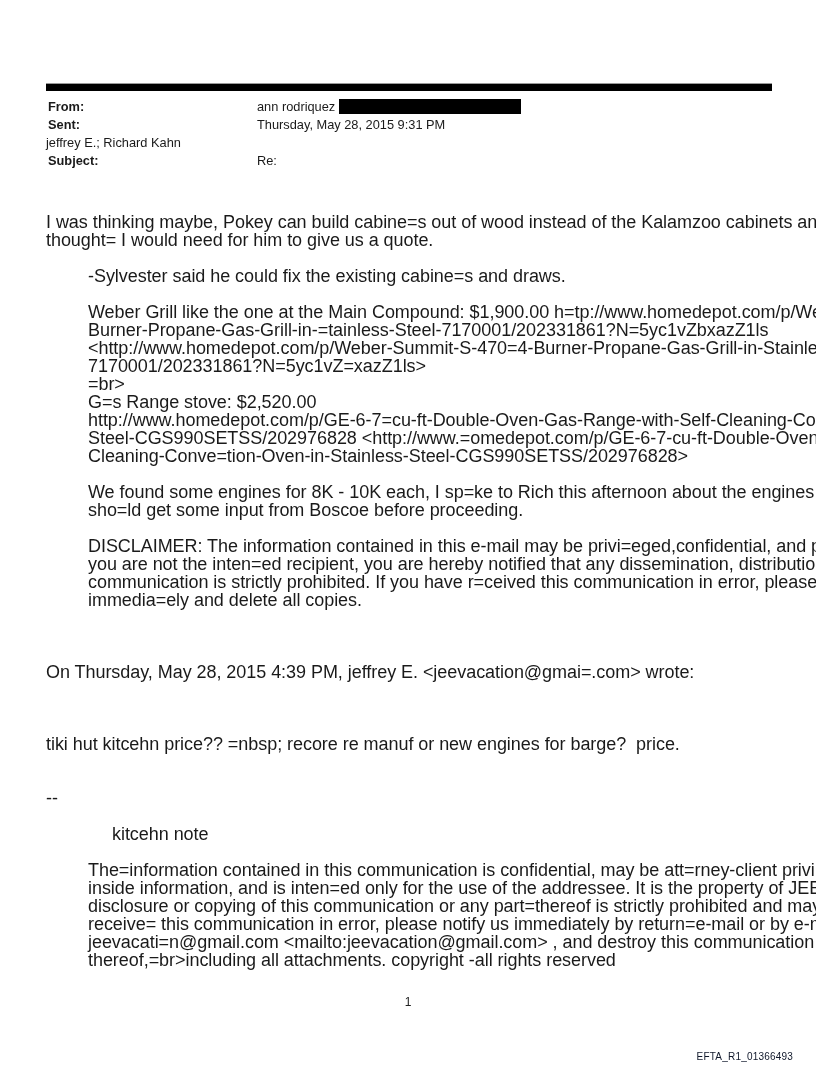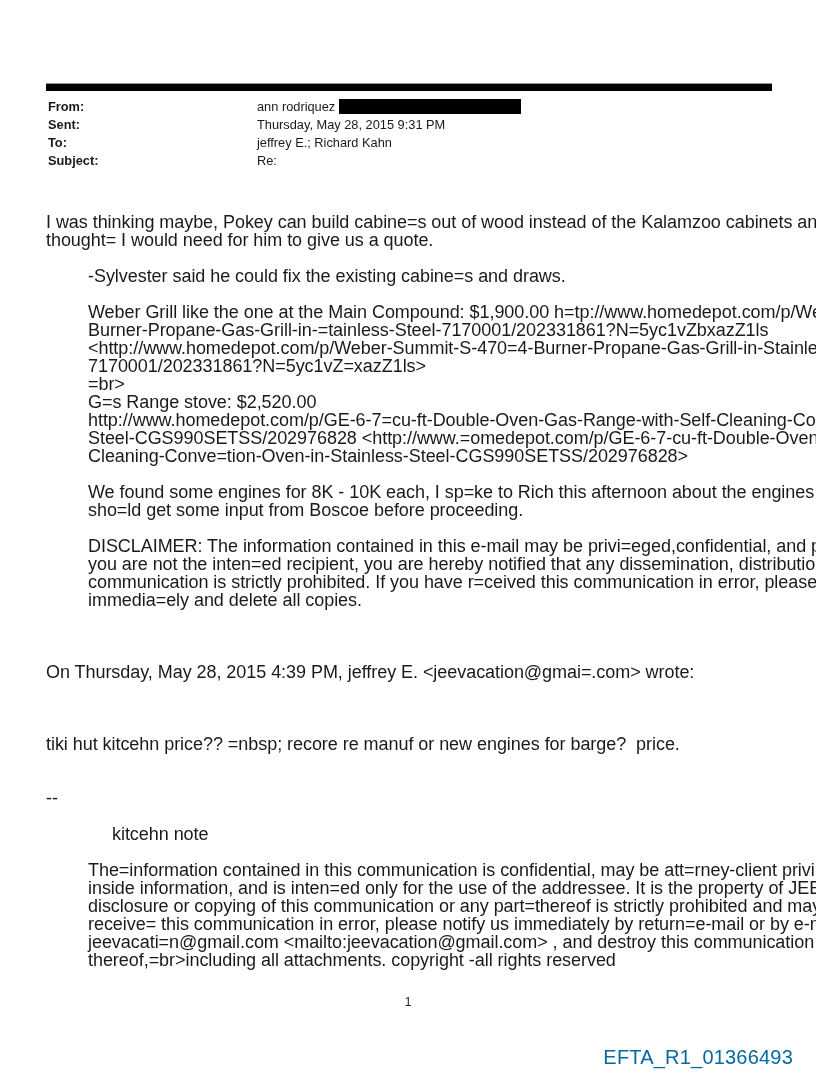--- a/index.html
+++ b/index.html
@@ -77,44 +77,43 @@
     width: 816px;
     text-align: center;
     font-size: 12px;
     line-height: 16px;
     color: #222;
   }
   .bates-number {
     position: absolute;
     right: 23px;
     top: 1049px;
-    font-size: 20px;
+    font-size: 10px;
     line-height: 16px;
-    color: #0369a1;
+    color: #0f172a;
     letter-spacing: 0.2px;
   }
 </style>
 </head>
 <body>
 
 <div class="page">
 
   <div class="top-rule"></div>
 
   <div class="email-header">
     <div class="hrow">
       <span class="hlabel">From:</span>
       <span class="hvalue"><span>ann rodriquez</span><span class="redaction"></span></span>
     </div>
     <div class="hrow">
       <span class="hlabel">Sent:</span>
       <span class="hvalue">Thursday, May 28, 2015 9:31 PM</span>
     </div>
     <div class="hrow">
-      <span class="hlabel">To:</span>
       <span class="hvalue">jeffrey E.; Richard Kahn</span>
     </div>
     <div class="hrow">
       <span class="hlabel">Subject:</span>
       <span class="hvalue">Re:</span>
     </div>
   </div>
 
   <div class="email-body">
     <div class="para">I was thinking maybe, Pokey can build cabine=s out of wood instead of the Kalamzoo cabinets and drawers? Just a

